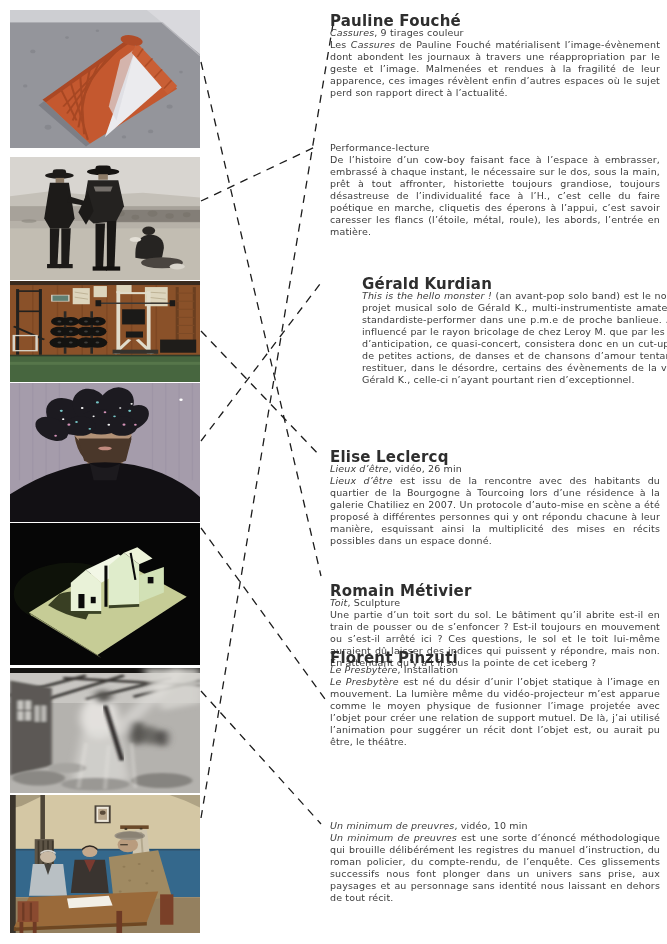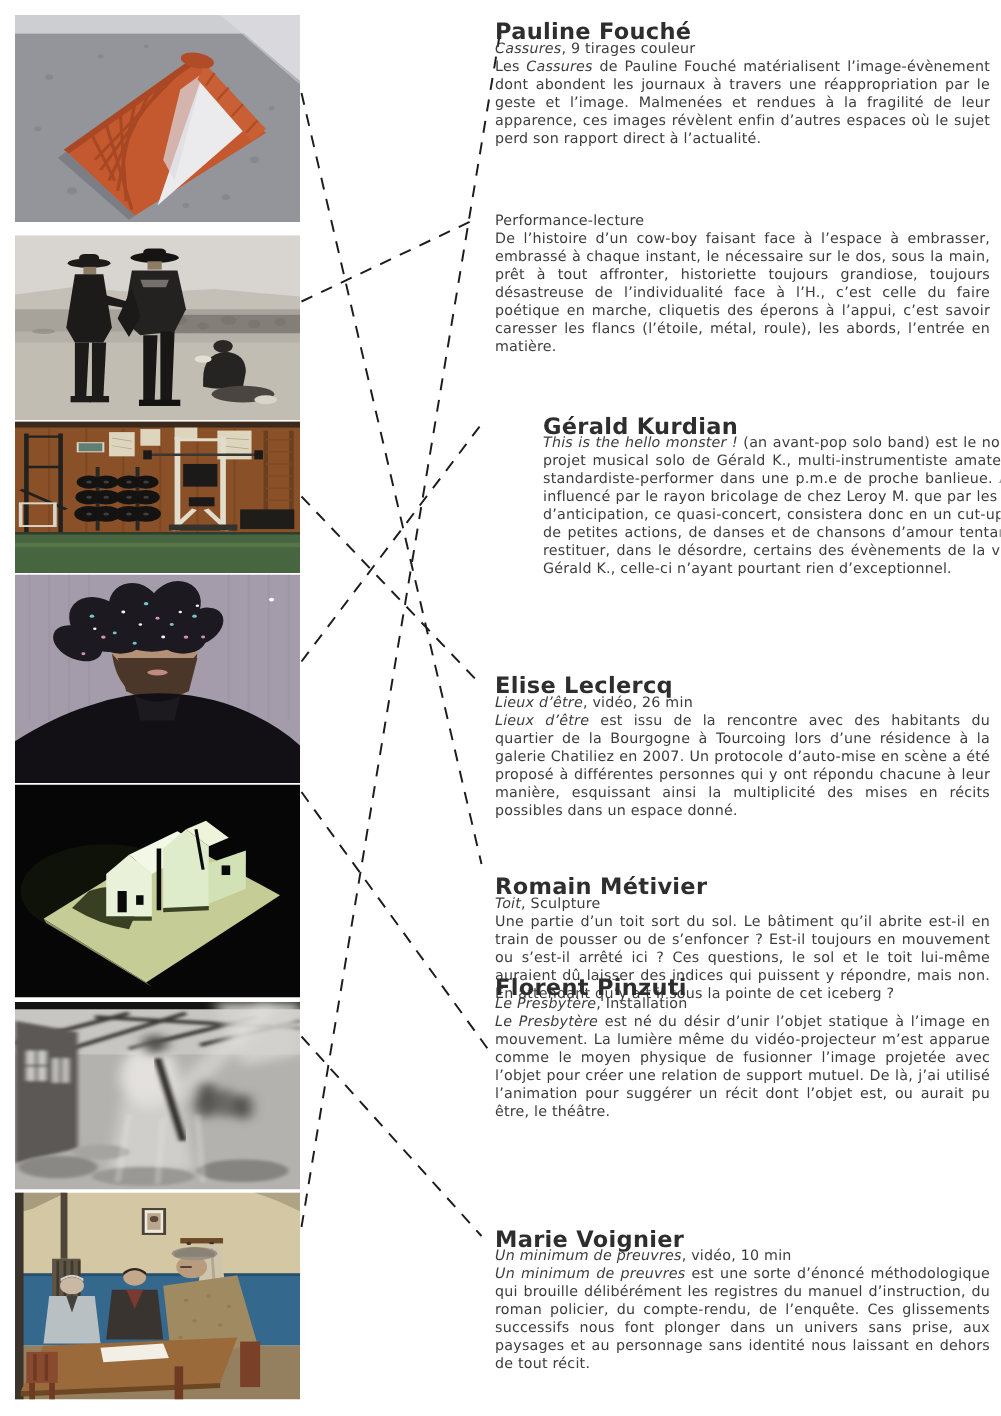--- a/index.html
+++ b/index.html
@@ -467,16 +467,15 @@
   <p class="body"><span>Une partie d’un toit sort du sol. Le bâtiment qu’il abrite est-il en train de pousser ou de s’enfoncer ? Est-il toujours en mouvement ou s’est-il arrêté ici ? Ces questions, le sol et le toit lui-même auraient dû laisser des indices qui puissent y répondre, mais non. En attendant qu’y a t il sous la pointe de cet iceberg ?</span></p>
 </section>
 
 <section class="entry" id="e6">
   <h3>Florent Pinzuti</h3>
   <p class="worktitle"><em>Le Presbytère</em><span>, Installation</span></p>
   <p class="body"><em>Le Presbytère</em><span> est né du désir d’unir l’objet statique à l’image en mouvement. La lumière même du vidéo-projecteur m’est apparue comme le moyen physique de fusionner l’image projetée avec l’objet pour créer une relation de support mutuel. De là, j’ai utilisé l’animation pour suggérer un récit dont l’objet est, ou aurait pu être, le théâtre.</span></p>
 </section>
 
 <section class="entry" id="e7">
-  <h3>Marie Voignier</h3>
   <p class="worktitle"><em>Un minimum de preuvres</em><span>, vidéo, 10 min</span></p>
   <p class="body"><em>Un minimum de preuvres</em><span> est une sorte d’énoncé méthodologique qui brouille délibérément les registres du manuel d’instruction, du roman policier, du compte-rendu, de l’enquête. Ces glissements successifs nous font plonger dans un univers sans prise, aux paysages et au personnage sans identité nous laissant en dehors de tout récit.</span></p>
 </section>
 
 </body></html>

